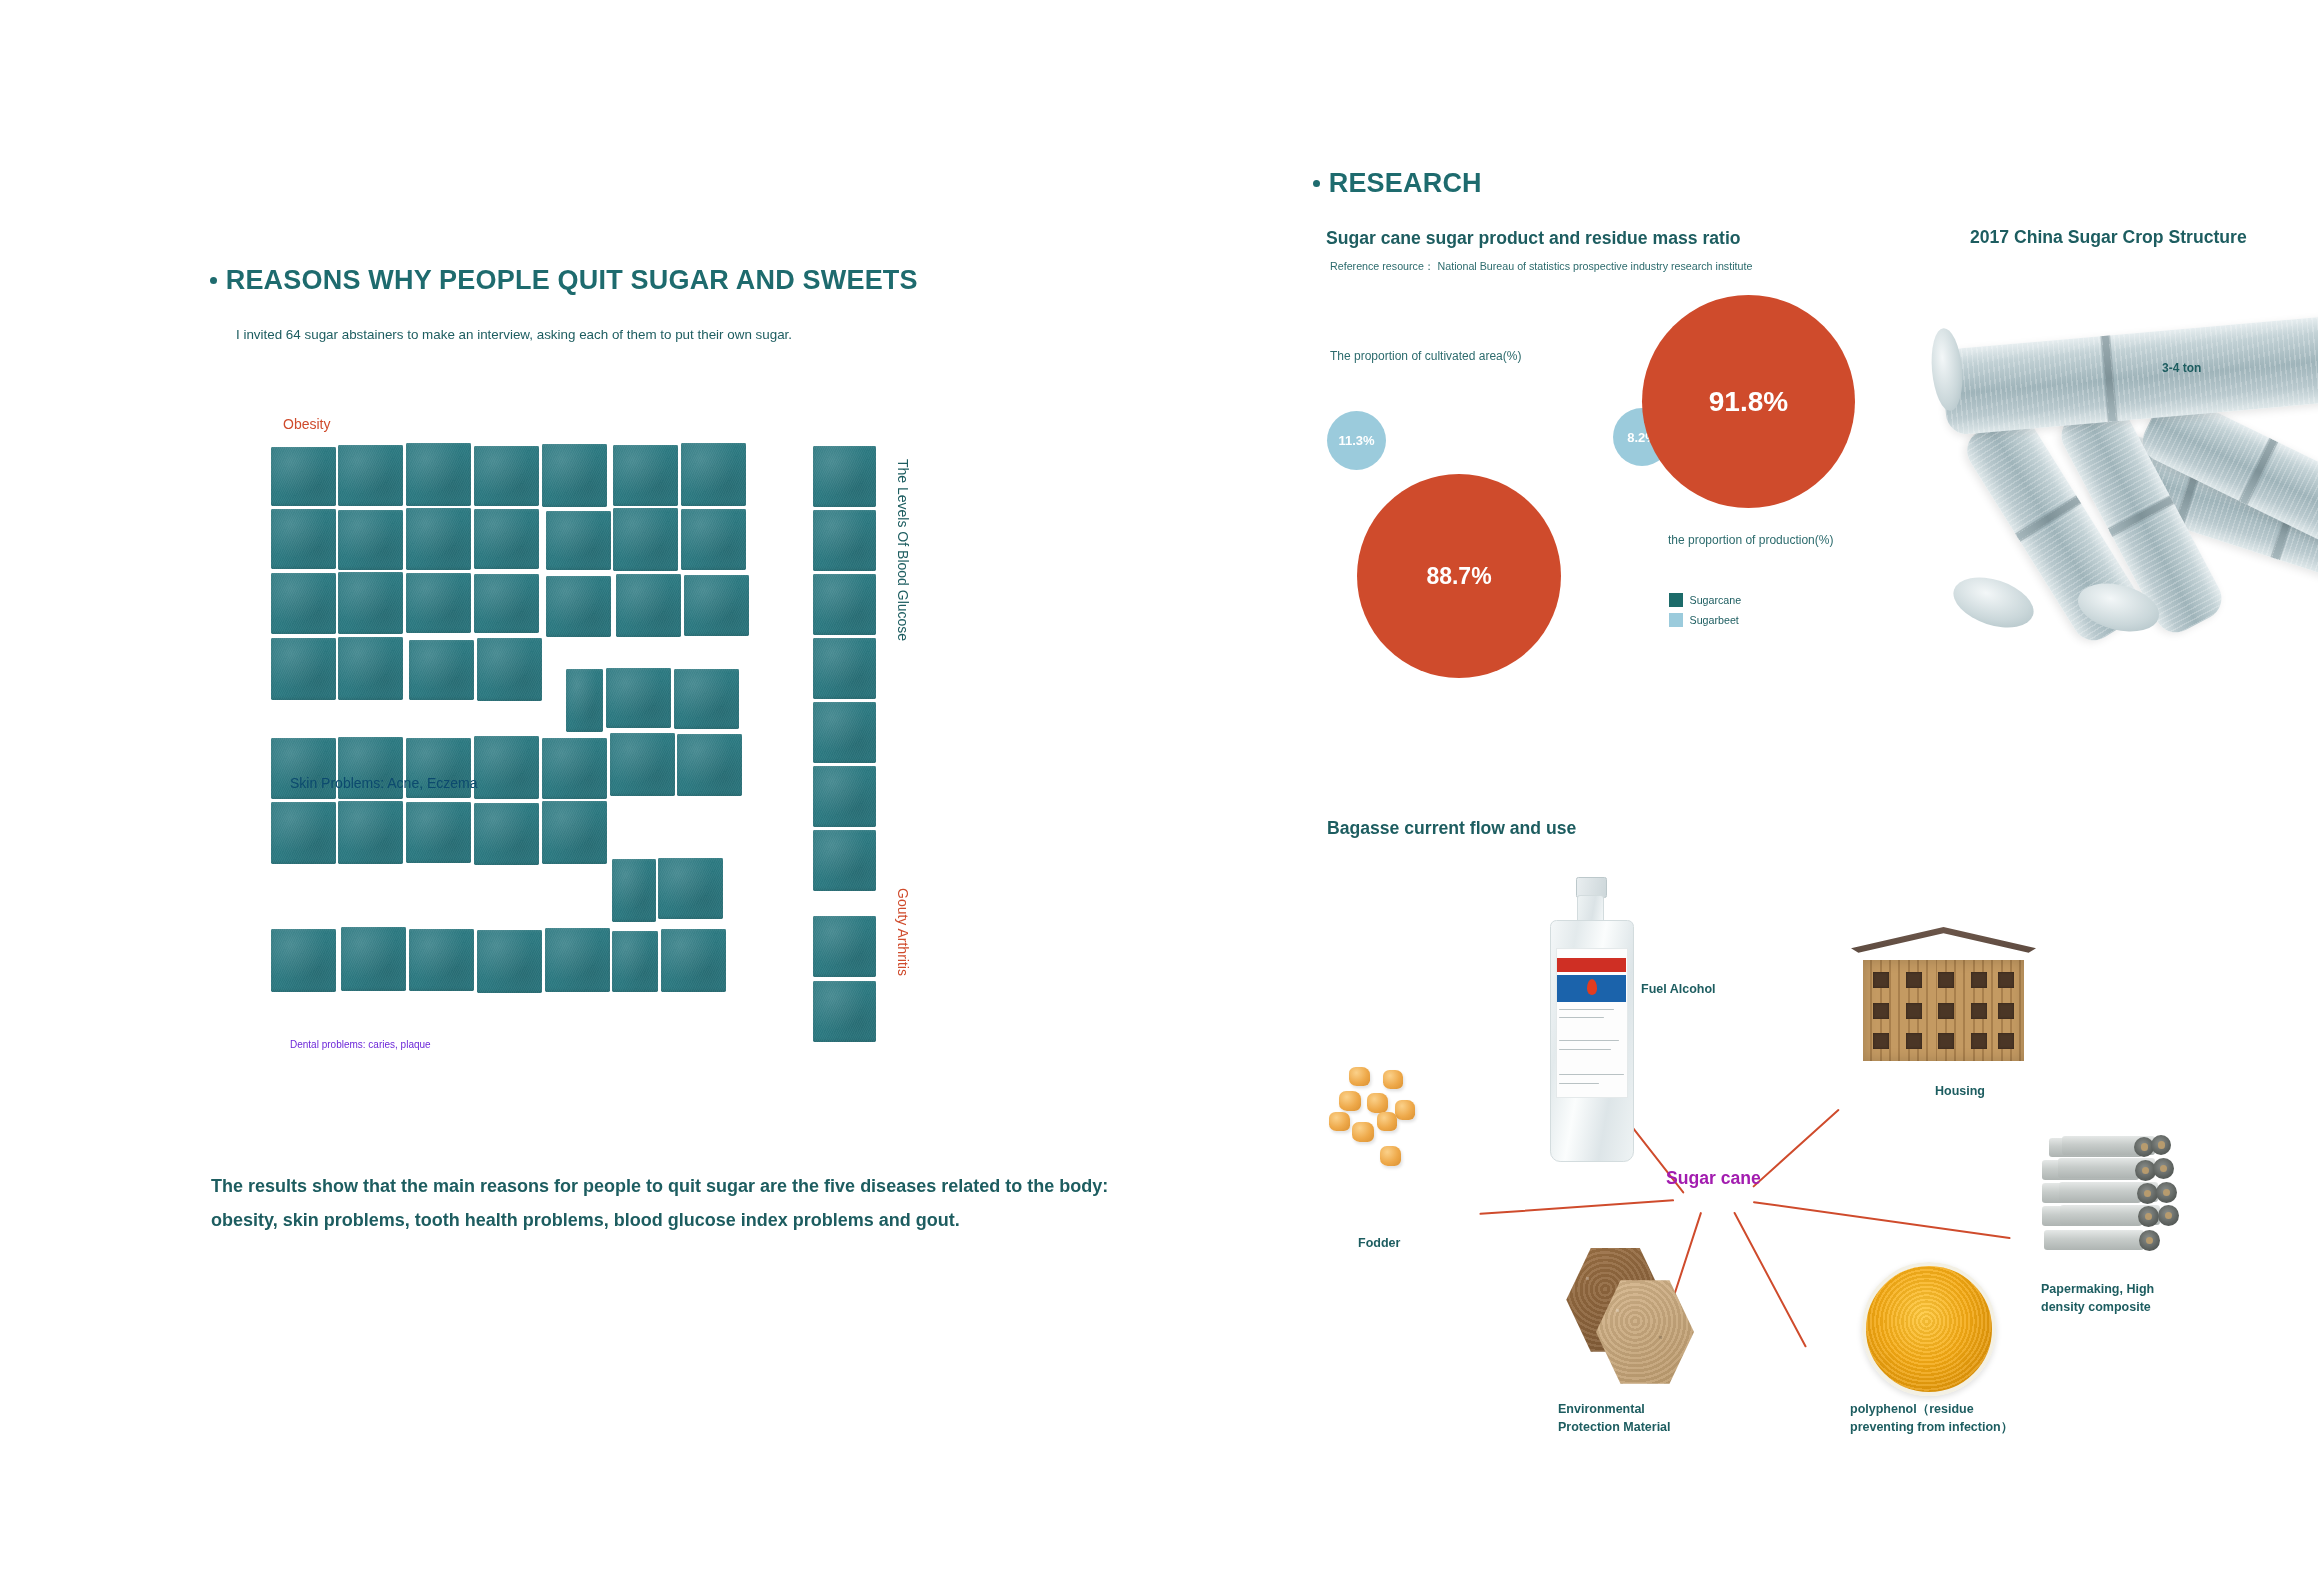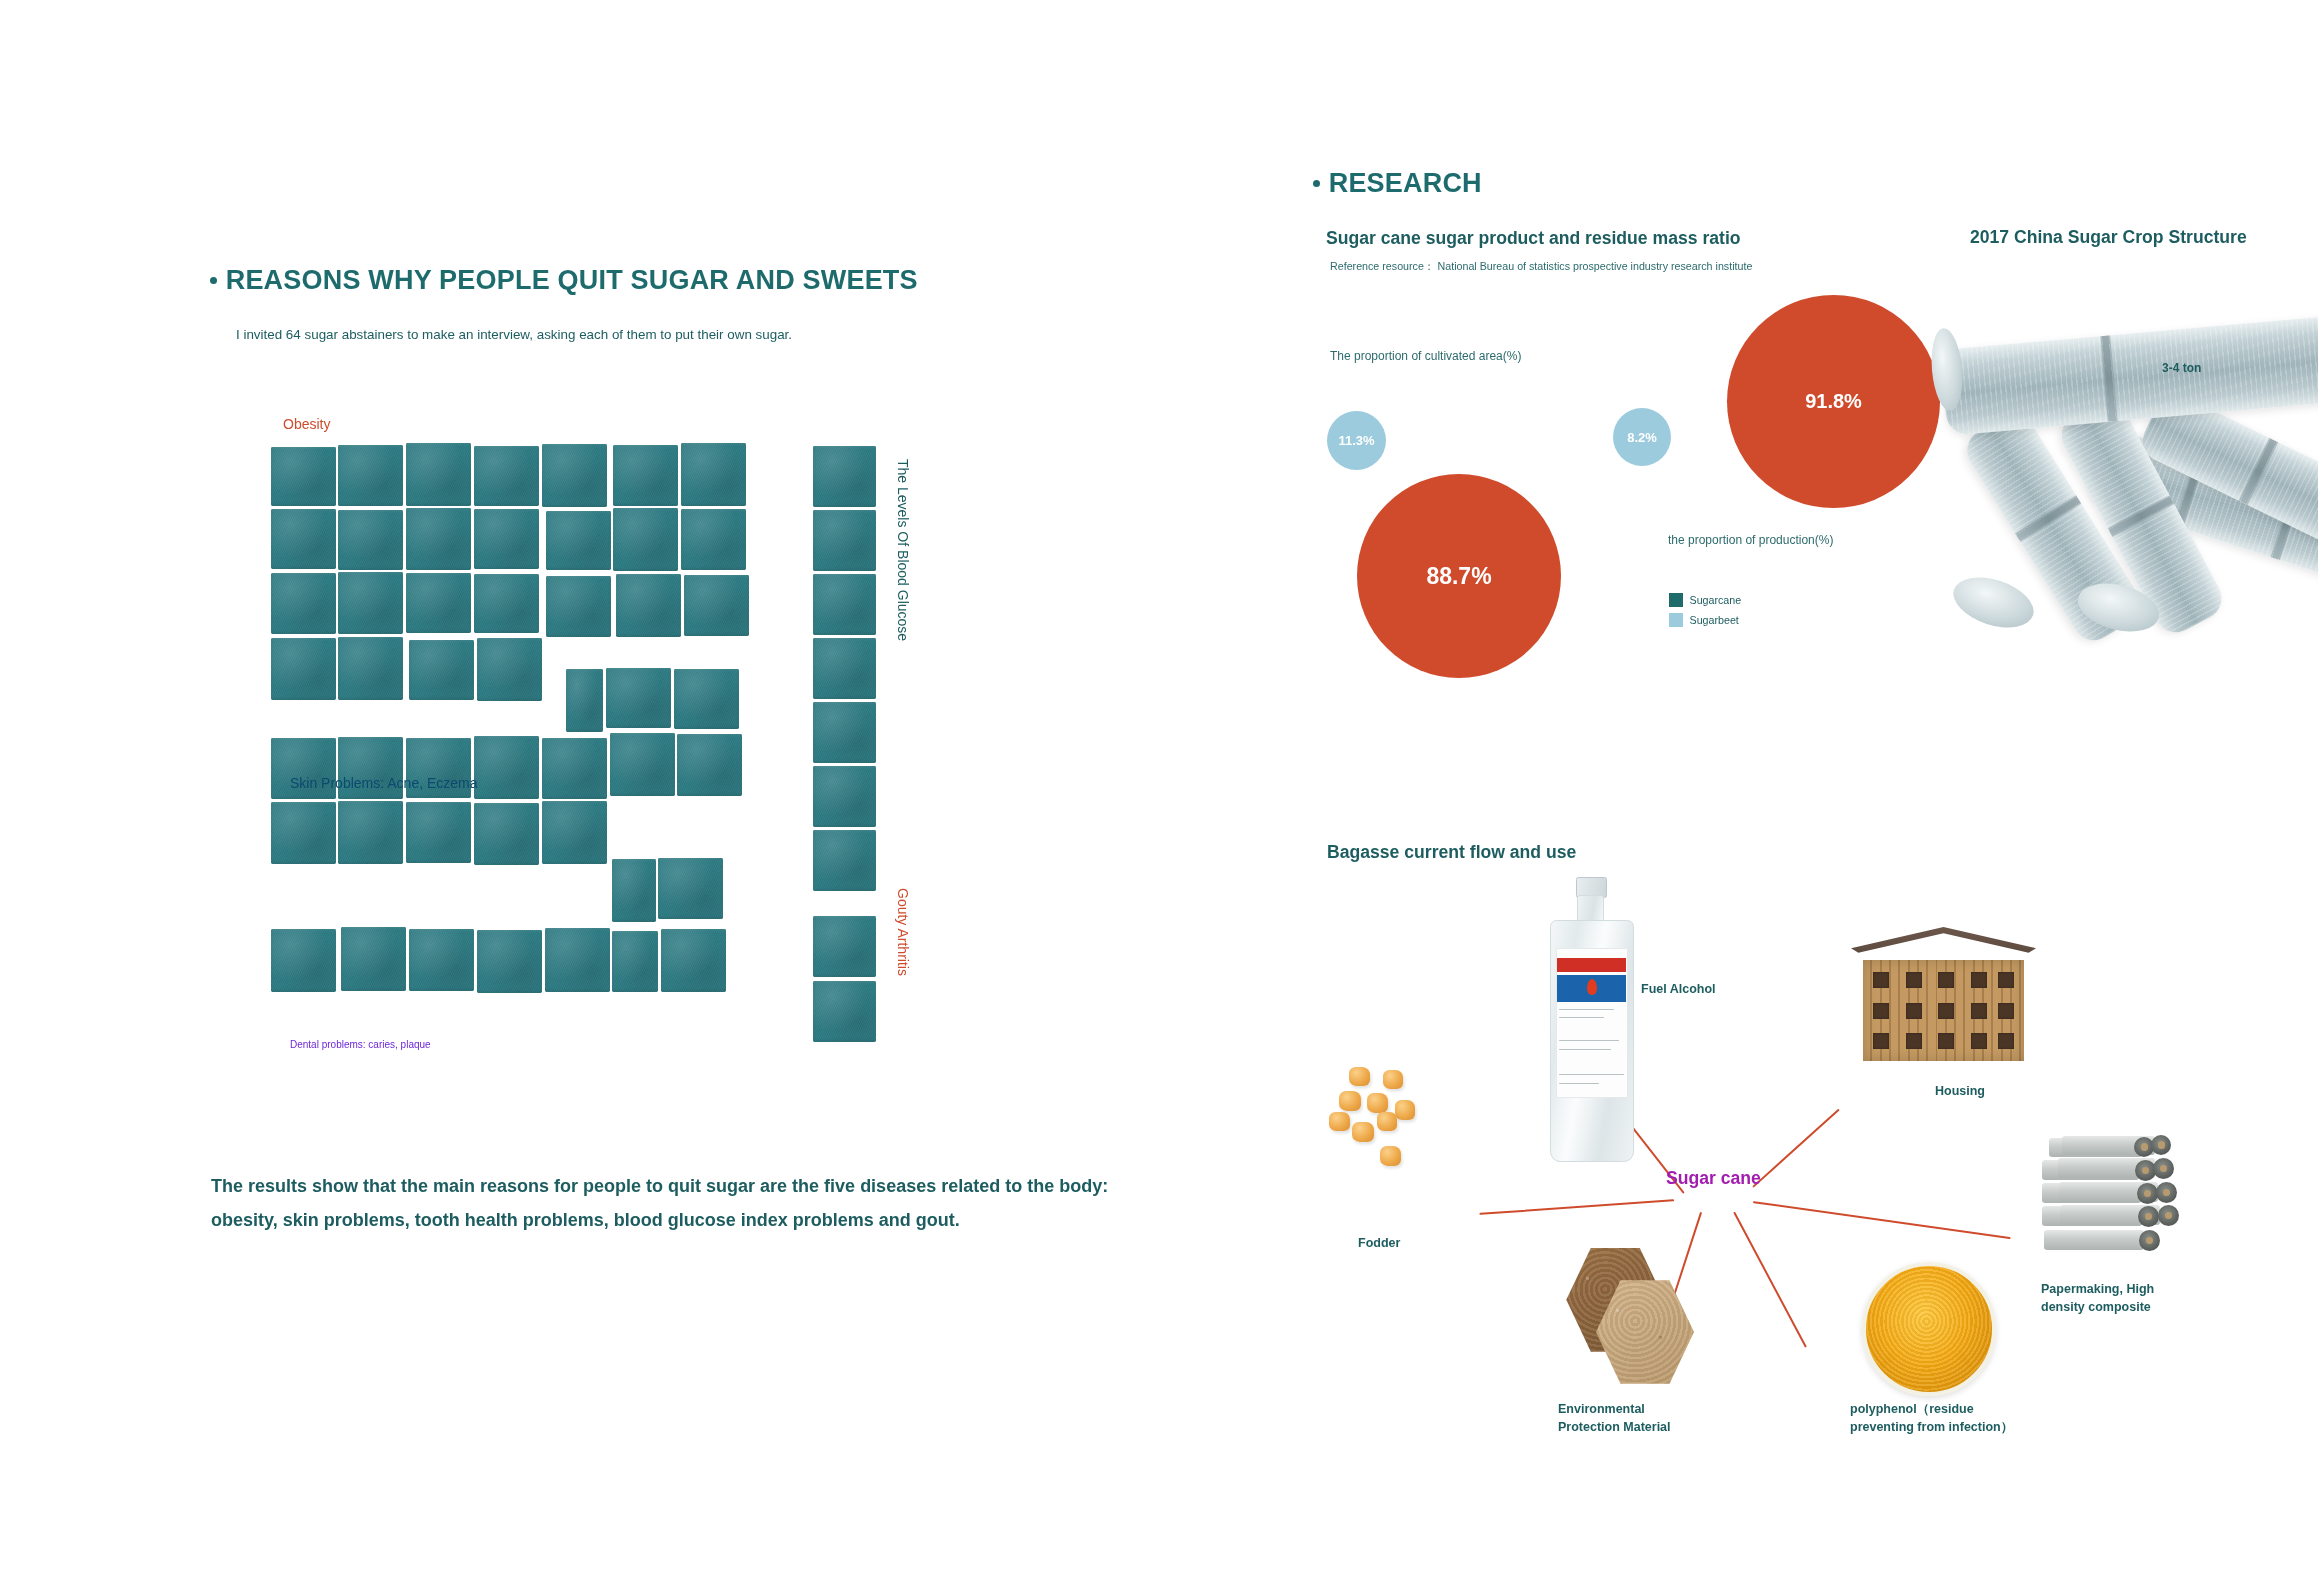--- a/index.html
+++ b/index.html
@@ -277,21 +277,21 @@
 <div class="abs small-txt" style="left:1330px;top:259px;width:547px;">Reference resource： National Bureau of statistics prospective industry research institute</div>
 
 <div class="abs small-txt" style="left:1330px;top:348px;width:195px;font-size:12px;">The proportion of cultivated area(%)</div>
 
 <div class="bubble beet" style="left:1327px;top:411px;width:59px;height:59px;font-size:13px;">11.3%</div>
 
 <div class="bubble cane" style="left:1357px;top:474px;width:204px;height:204px;font-size:23px;">88.7%</div>
 
 <div class="bubble beet" style="left:1613px;top:408px;width:58px;height:58px;font-size:13px;">8.2%</div>
 
-<div class="bubble cane" style="left:1727px;top:295px;width:213px;height:213px;font-size:20px;">91.8%</div>
+<div class="bubble cane" style="left:1642px;top:295px;width:213px;height:213px;font-size:28px;">91.8%</div>
 
 <div class="abs small-txt" style="left:1668px;top:532px;width:185px;font-size:12px;">the proportion of production(%)</div>
 
 <div class="abs" style="left:1669px;top:593px;">
   <div class="legend-row">
     <span class="legend-sw" style="background:#1d6b6a;"></span>
     <span class="legend-lbl">Sugarcane</span>
   </div>
   <div class="legend-row">
     <span class="legend-sw" style="background:#9bcbdc;"></span>
@@ -324,21 +324,21 @@
   </div>
 
   <div class="cane-cap" style="left:-6.5px;top:36px;width:30px;height:83px;transform:rotate(-5deg);"></div>
   <div class="cane-cap" style="left:14px;top:288px;width:83px;height:45px;transform:rotate(18deg);"></div>
   <div class="cane-cap" style="left:139px;top:293px;width:83px;height:45px;transform:rotate(14deg);"></div>
 
   <div class="cane-tag" style="left:224px;top:69px;">3-4 ton</div>
 
 </div>
 
-<div class="abs sub-head" style="left:1327px;top:842px;text-align:center;">Bagasse current flow and use</div>
+<div class="abs sub-head" style="left:1327px;top:818px;text-align:center;">Bagasse current flow and use</div>
 
 <div id="flow" style="left:1308px;top:872px;width:927px;height:580px;">
 
   <div class="flow-line" style="left:376px;top:320px;width:114px;transform:rotate(-128deg);"></div>
   <div class="flow-line" style="left:445px;top:314px;width:116px;transform:rotate(-42deg);"></div>
   <div class="flow-line" style="left:366px;top:327px;width:195px;transform:rotate(176deg);"></div>
   <div class="flow-line" style="left:445px;top:329px;width:260px;transform:rotate(8deg);"></div>
   <div class="flow-line" style="left:393px;top:339px;width:116px;transform:rotate(108deg);"></div>
   <div class="flow-line" style="left:426px;top:339px;width:153px;transform:rotate(62deg);"></div>
 

